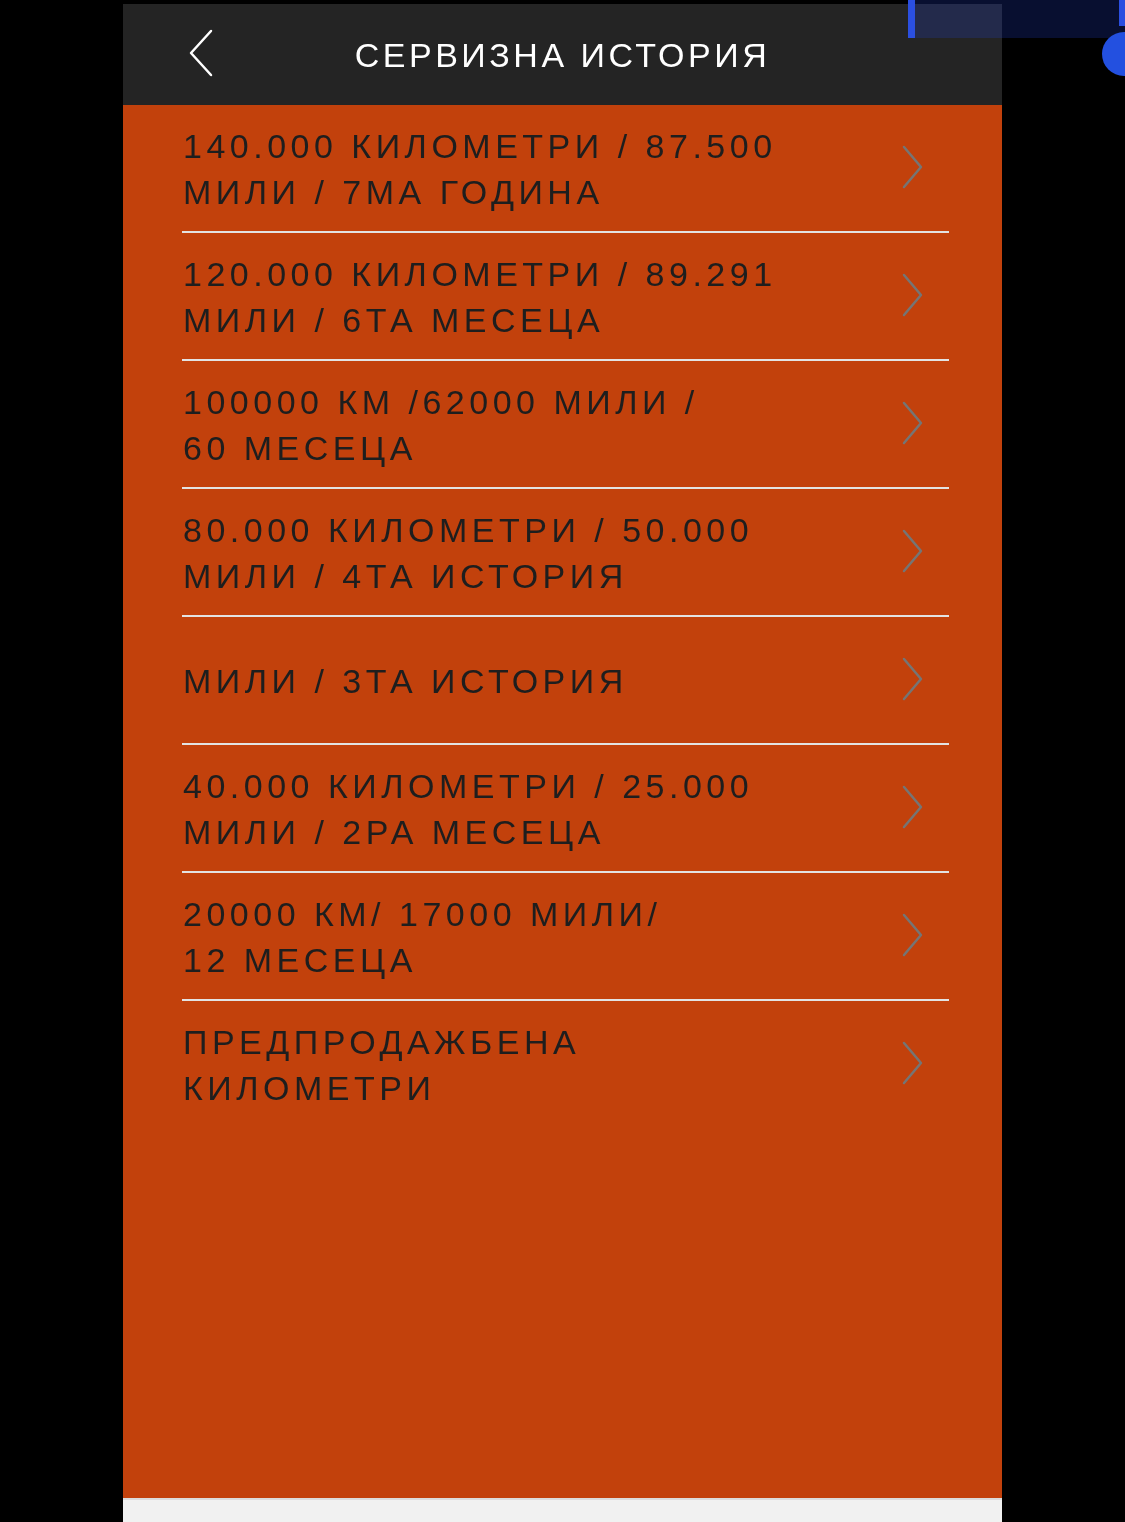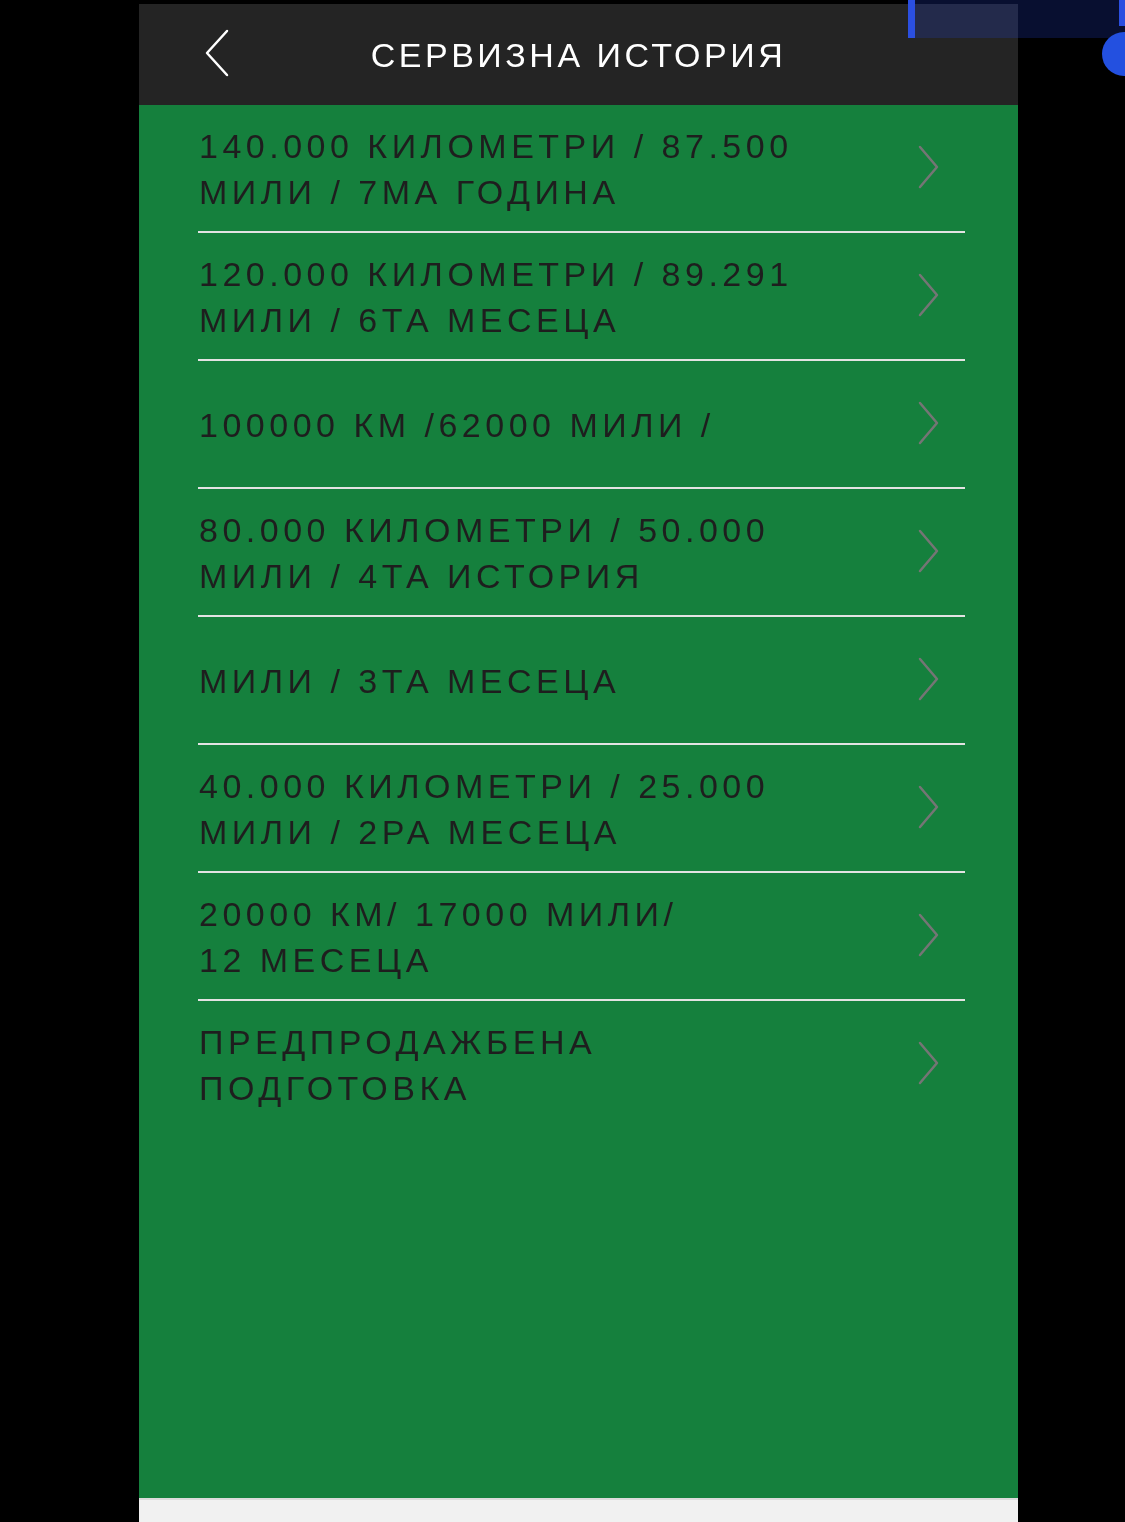--- a/index.html
+++ b/index.html
@@ -7,24 +7,23 @@
     width: 1125px; height: 1522px;
     background: #000;
     overflow: hidden;
     position: relative;
     font-family: "Liberation Sans", sans-serif;
   }
   .panel {
     position: absolute;
     left: 123px; top: 0;
     width: 879px; height: 1522px;
-    background: #15803d;
+    background: #c2410c;
     display: flex;
     flex-direction: column;
-    margin-left: 16px;
   }
   .header {
     height: 105px;
     box-sizing: border-box;
     border-top: 4px solid #000;
     background: #242424;
     position: relative;
     display: flex;
     align-items: center;
     justify-content: center;
@@ -155,20 +154,21 @@
       <span class="chev">
         <svg width="22" height="44" viewBox="0 0 22 44">
           <polyline points="2,2 19,22 2,42" fill="none" stroke="#757575" stroke-width="2.5" stroke-linecap="round" stroke-linejoin="round"></polyline>
         </svg>
       </span>
     </div>
 
     <div class="row has-divider">
       <div class="row-text">
         <span>100000 КМ /62000 МИЛИ /</span>
+        <span>60 МЕСЕЦА</span>
       </div>
       <span class="chev">
         <svg width="22" height="44" viewBox="0 0 22 44">
           <polyline points="2,2 19,22 2,42" fill="none" stroke="#757575" stroke-width="2.5" stroke-linecap="round" stroke-linejoin="round"></polyline>
         </svg>
       </span>
     </div>
 
     <div class="row has-divider">
       <div class="row-text">
@@ -177,21 +177,21 @@
       </div>
       <span class="chev">
         <svg width="22" height="44" viewBox="0 0 22 44">
           <polyline points="2,2 19,22 2,42" fill="none" stroke="#757575" stroke-width="2.5" stroke-linecap="round" stroke-linejoin="round"></polyline>
         </svg>
       </span>
     </div>
 
     <div class="row has-divider">
       <div class="row-text">
-        <span>МИЛИ / 3ТА МЕСЕЦА</span>
+        <span>МИЛИ / 3ТА ИСТОРИЯ</span>
       </div>
       <span class="chev">
         <svg width="22" height="44" viewBox="0 0 22 44">
           <polyline points="2,2 19,22 2,42" fill="none" stroke="#757575" stroke-width="2.5" stroke-linecap="round" stroke-linejoin="round"></polyline>
         </svg>
       </span>
     </div>
 
     <div class="row has-divider">
       <div class="row-text">
@@ -213,21 +213,21 @@
       <span class="chev">
         <svg width="22" height="44" viewBox="0 0 22 44">
           <polyline points="2,2 19,22 2,42" fill="none" stroke="#757575" stroke-width="2.5" stroke-linecap="round" stroke-linejoin="round"></polyline>
         </svg>
       </span>
     </div>
 
     <div class="row">
       <div class="row-text">
         <span>ПРЕДПРОДАЖБЕНА</span>
-        <span>ПОДГОТОВКА</span>
+        <span>КИЛОМЕТРИ</span>
       </div>
       <span class="chev">
         <svg width="22" height="44" viewBox="0 0 22 44">
           <polyline points="2,2 19,22 2,42" fill="none" stroke="#757575" stroke-width="2.5" stroke-linecap="round" stroke-linejoin="round"></polyline>
         </svg>
       </span>
     </div>
 
   </div>
 

